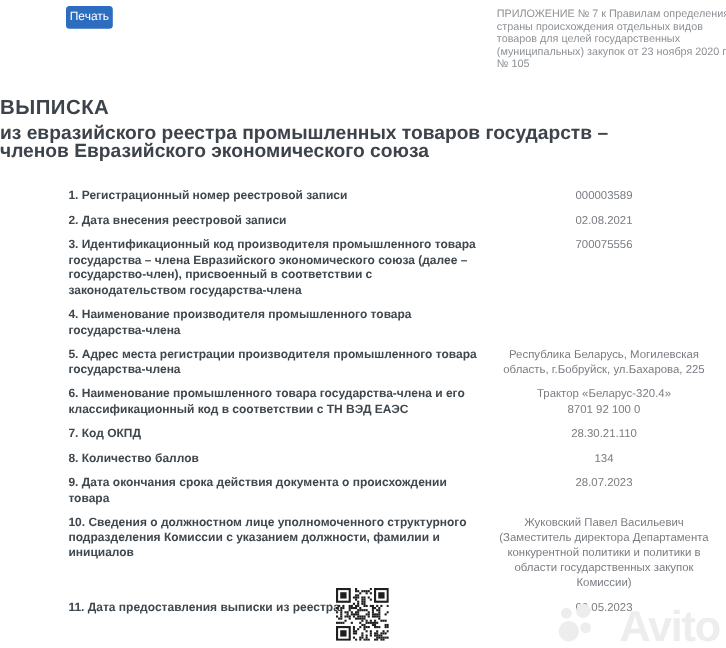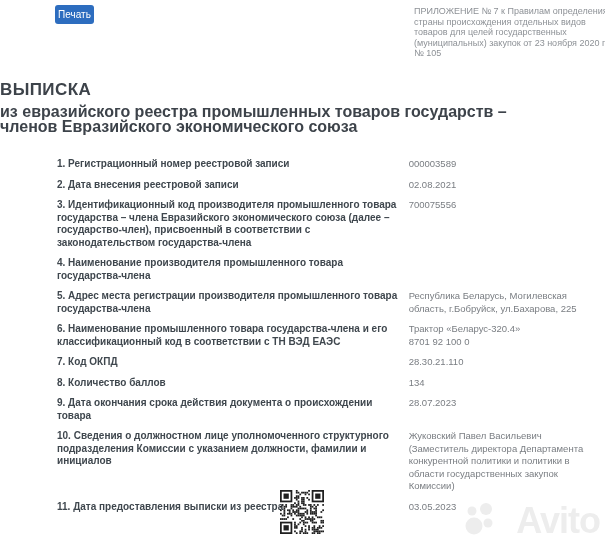--- a/index.html
+++ b/index.html
@@ -27,21 +27,21 @@
   }
   .title-heading{font-size:17px;font-weight:bold;letter-spacing:.4px;}
   .title-sub{font-size:16px;font-weight:bold;line-height:15px;margin-top:4px;}
   .rows{position:absolute;left:57px;top:158px;width:541px;}
   .row{display:flex;justify-content:space-between;margin-bottom:8px;}
   .lbl{
     width:63%;font-weight:bold;font-size:10px;line-height:12.5px;
     color:var(--label-text,#3f474e);
   }
   .val{
-    width:35%;text-align:left;font-size:9.5px;line-height:12.5px;
+    width:35%;text-align:center;font-size:9.5px;line-height:12.5px;
     color:var(--value-text,#797d82);white-space:pre-line;
   }
   .qr{position:absolute;left:280px;top:490px;width:44px;height:44px;}
   .wm{
     position:absolute;right:5px;top:501px;
     display:flex;align-items:center;gap:2px;
     color:var(--watermark,#ededed);
   }
   .wm-text{
     font-size:36px;font-weight:bold;letter-spacing:-1px;line-height:34px;margin-left:16px;

